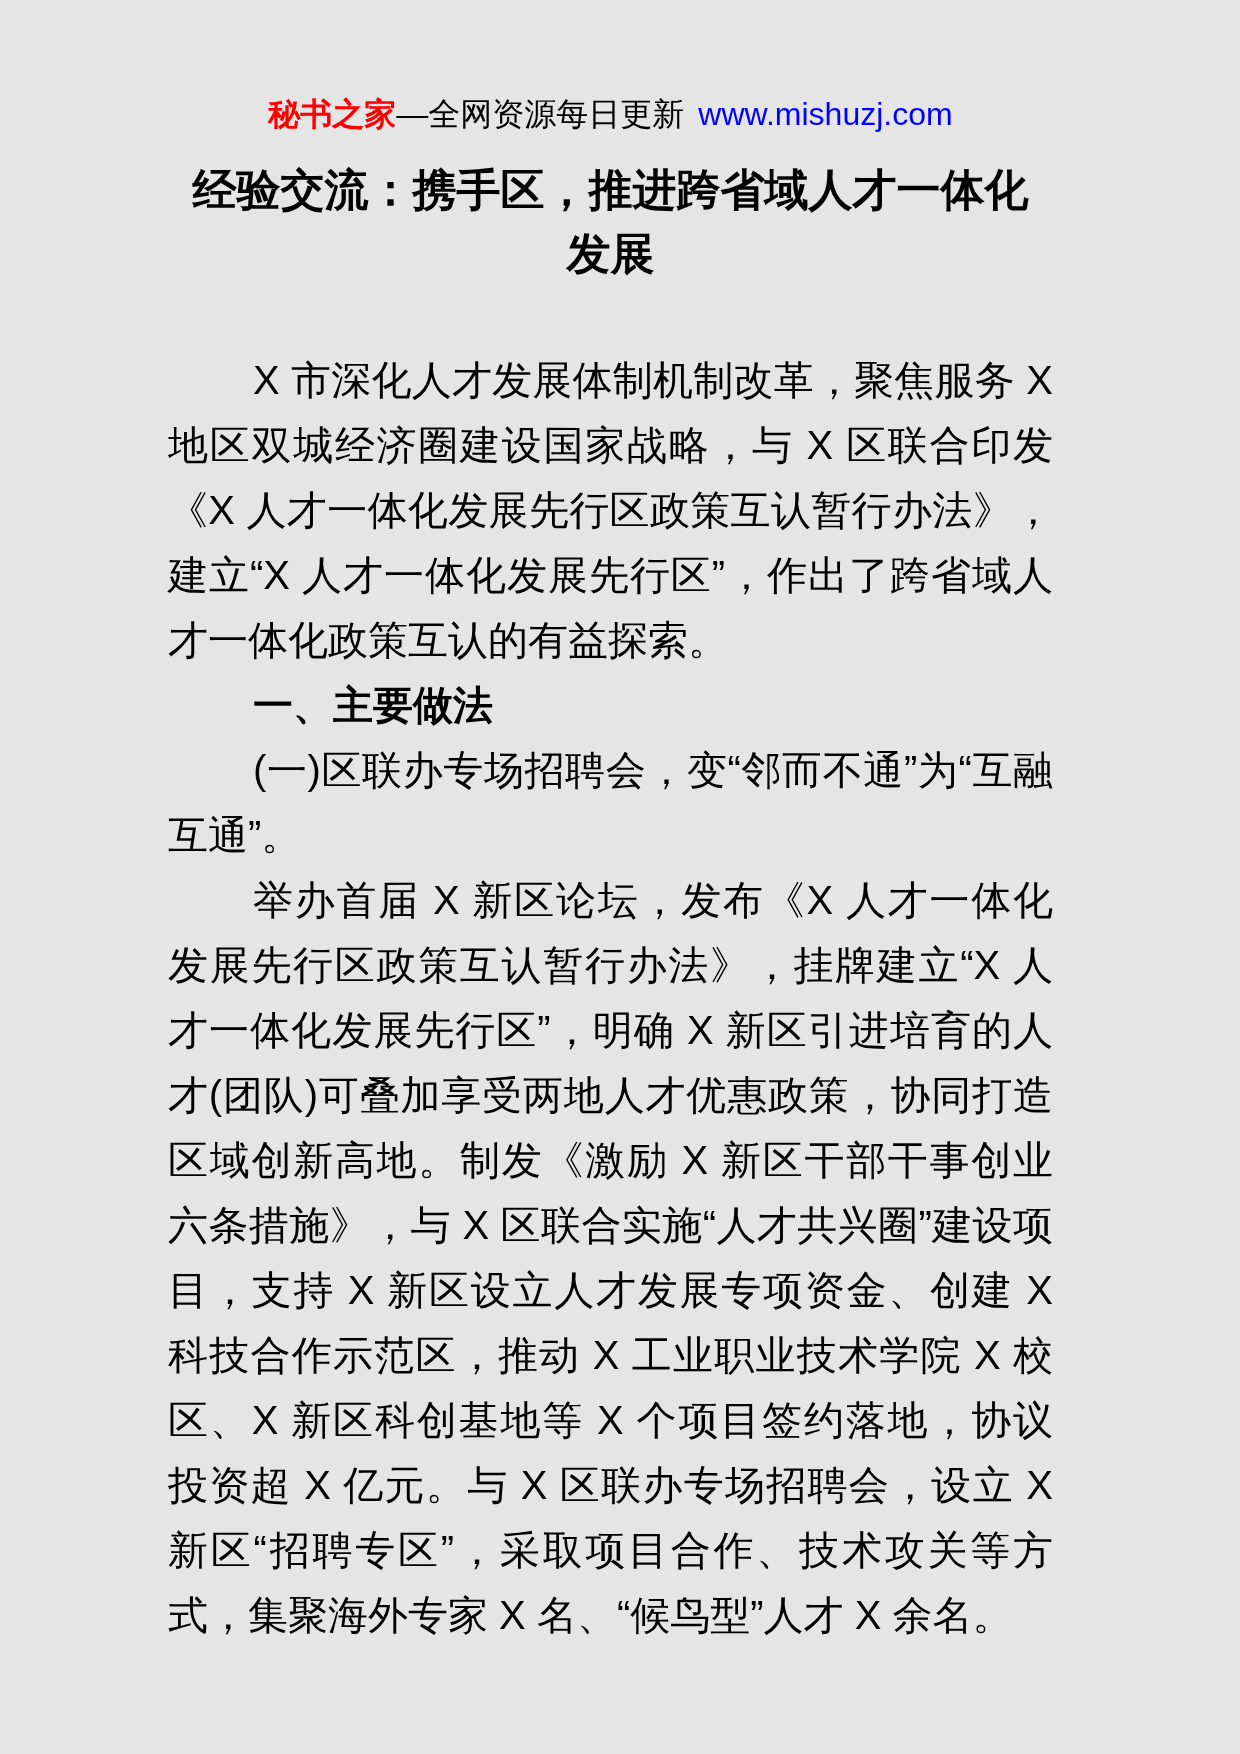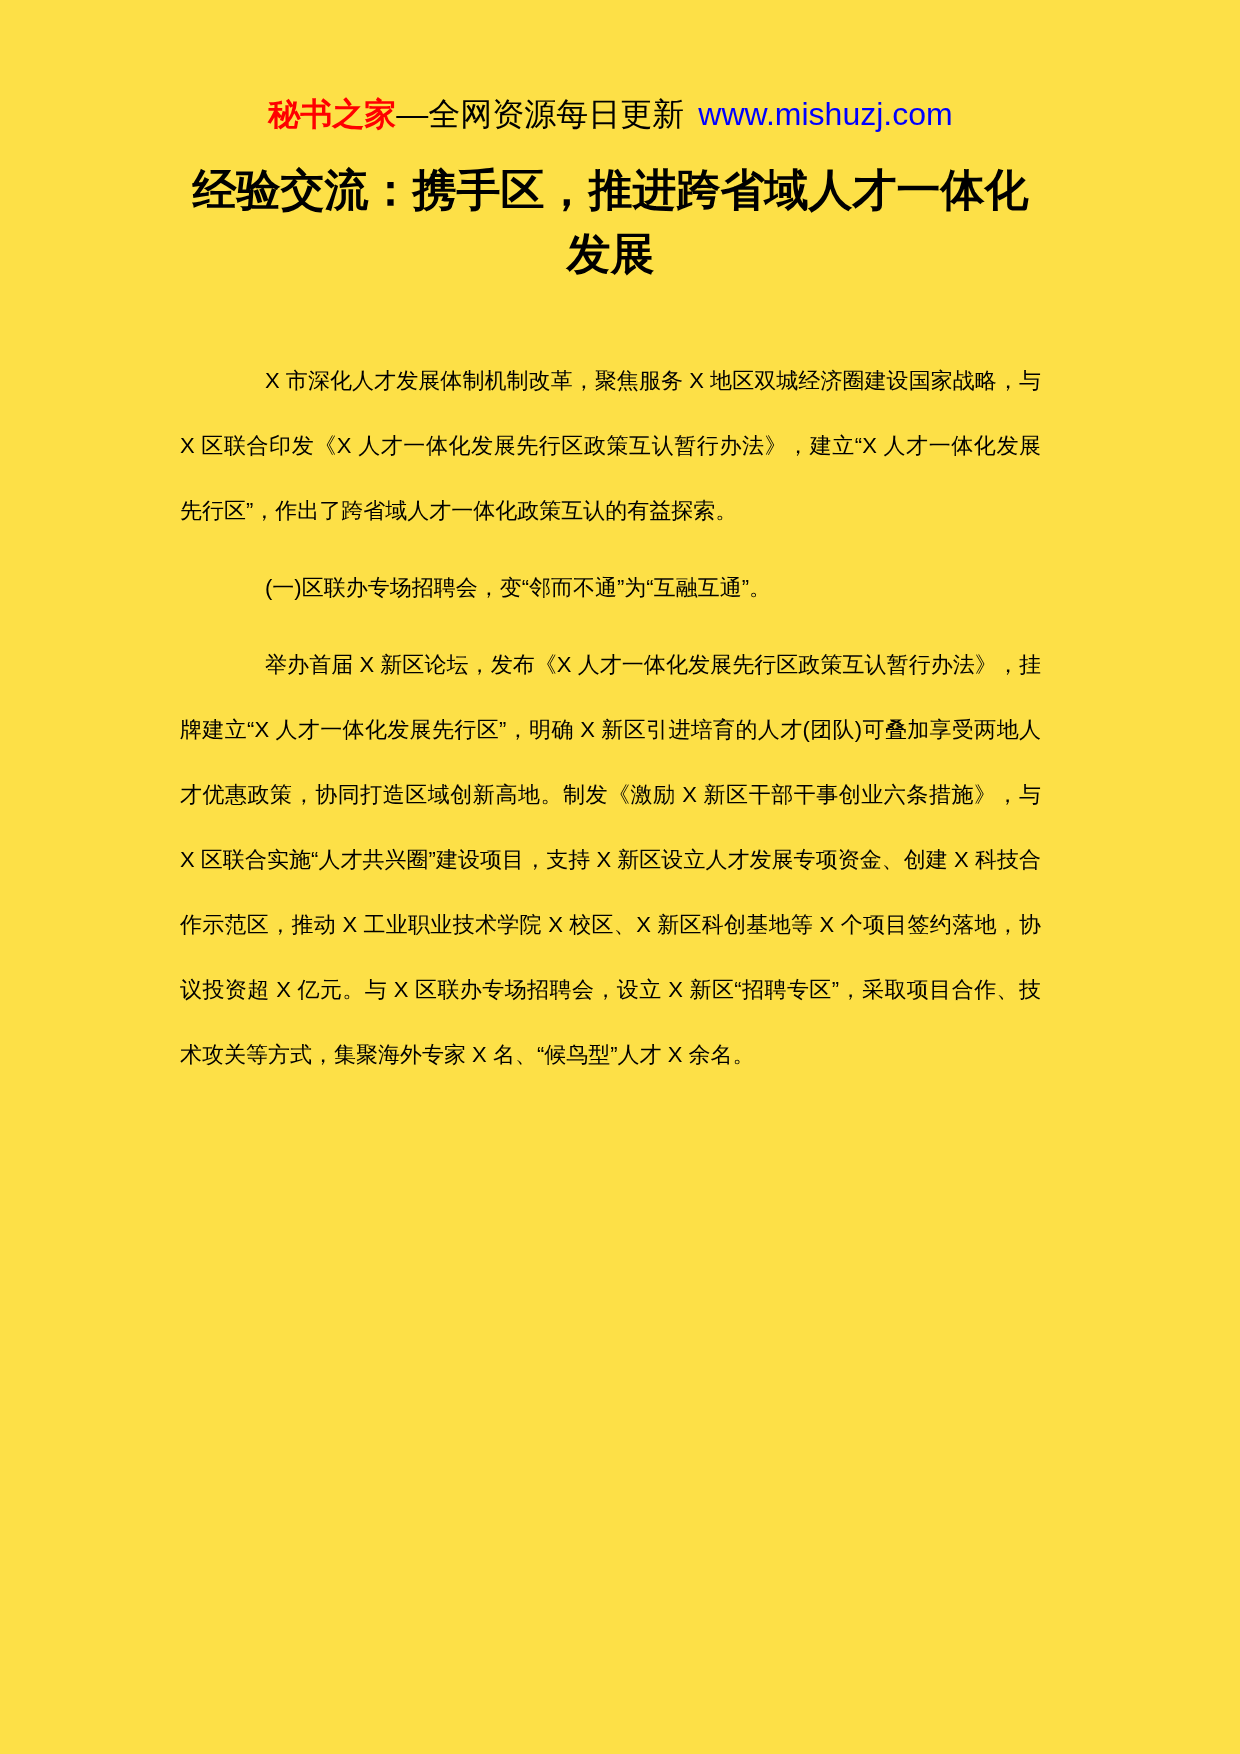--- a/index.html
+++ b/index.html
@@ -10,21 +10,21 @@
   body {
     width: 1240px;
     height: 1754px;
     font-family: "Liberation Sans", "DejaVu Sans", sans-serif;
     color: #000000;
   }
   .page {
     position: relative;
     width: 1240px;
     height: 1754px;
-    background: #fde047;
+    background: #e5e5e5;
     overflow: hidden;
   }
   .content {
     margin-left: 168px;
     width: 885px;
   }
   .doc-header {
     margin-top: 94px;
     text-align: center;
     font-size: 32px;
@@ -46,22 +46,22 @@
   .title {
     width: 860px;
     margin: 24px auto 0 auto;
     font-size: 44px;
     line-height: 64px;
     font-weight: bold;
     text-align: center;
     letter-spacing: 0;
   }
   .bodytext {
-    margin: 12px;
-    font-size: 22px;
+    margin: 0;
+    font-size: 40px;
     line-height: 65px;
     text-align: justify;
     text-indent: 85px;
     word-break: break-all;
   }
   .bodytext.first {
     margin-top: 62px;
   }
   .section-heading {
     font-weight: bold;
@@ -74,19 +74,20 @@
   <div class="content">
 
     <div class="doc-header">
       <span class="brand">秘书之家</span><span class="sep">—</span><span class="tagline">全网资源每日更新</span><a class="url" href="#">www.mishuzj.com</a>
     </div>
 
     <h1 class="title">经验交流：携手区，推进跨省域人才一体化发展</h1>
 
     <p class="bodytext first">X 市深化人才发展体制机制改革，聚焦服务 X 地区双城经济圈建设国家战略，与 X 区联合印发《X 人才一体化发展先行区政策互认暂行办法》，建立“X 人才一体化发展先行区”，作出了跨省域人才一体化政策互认的有益探索。</p>
 
+    <p class="bodytext section-heading">一、主要做法</p>
 
     <p class="bodytext">(一)区联办专场招聘会，变“邻而不通”为“互融互通”。</p>
 
     <p class="bodytext">举办首届 X 新区论坛，发布《X 人才一体化发展先行区政策互认暂行办法》，挂牌建立“X 人才一体化发展先行区”，明确 X 新区引进培育的人才(团队)可叠加享受两地人才优惠政策，协同打造区域创新高地。制发《激励 X 新区干部干事创业六条措施》，与 X 区联合实施“人才共兴圈”建设项目，支持 X 新区设立人才发展专项资金、创建 X 科技合作示范区，推动 X 工业职业技术学院 X 校区、X 新区科创基地等 X 个项目签约落地，协议投资超 X 亿元。与 X 区联办专场招聘会，设立 X 新区“招聘专区”，采取项目合作、技术攻关等方式，集聚海外专家 X 名、“候鸟型”人才 X 余名。</p>
 
   </div>
 </div>
 
 </body></html>

